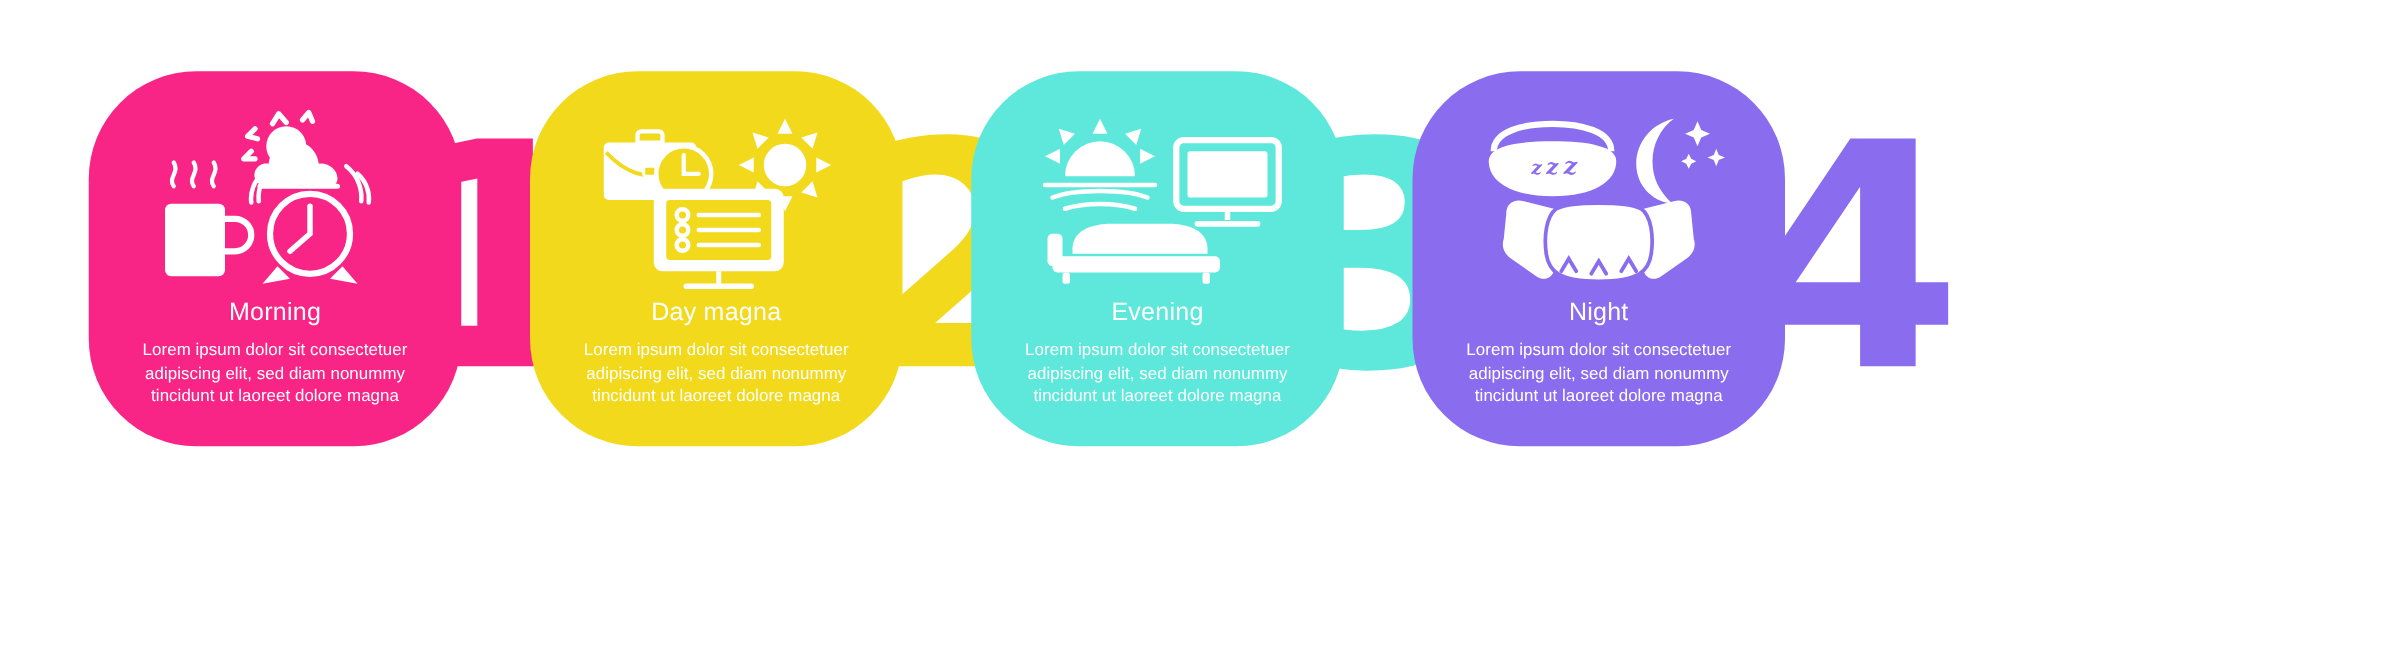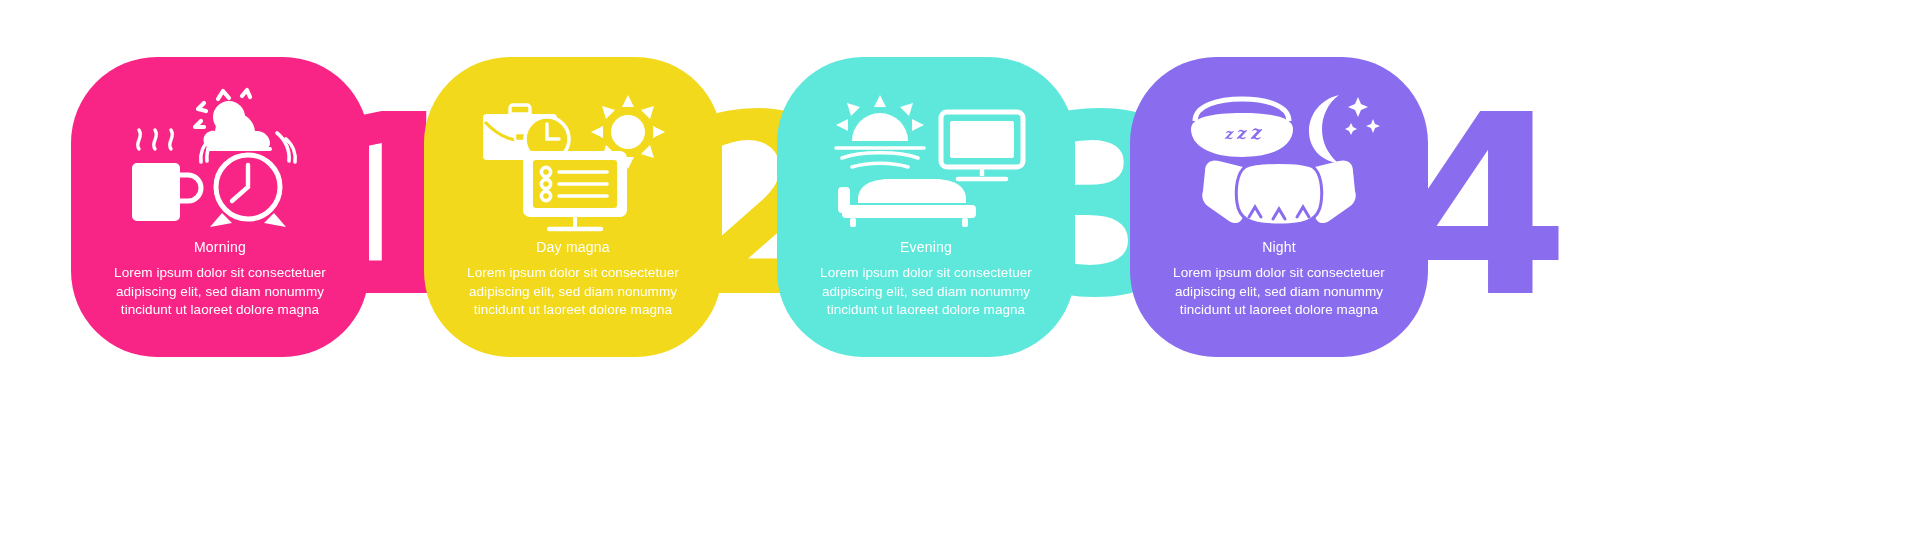--- a/index.html
+++ b/index.html
@@ -31,21 +31,21 @@
     position:absolute;left:0;top:0;width:298px;height:300px;
     display:flex;flex-direction:column;align-items:center;
     box-sizing:border-box;padding-top:28px;
   }
   .icons{
     width:212px;height:150px;position:relative;margin:0 auto;
   }
   .icons svg{position:absolute;display:block;}
 
   .label{
-    color:#ffffff;font-size:14px;font-weight:400;
+    color:#ffffff;font-size:20px;font-weight:400;
     letter-spacing:.2px;margin-top:4px;
   }
   .body{
     margin-top:9px;width:266px;text-align:center;
     color:#ffffff;font-size:13.5px;line-height:18.5px;
     letter-spacing:.05px;
   }
   .body span{display:block;white-space:nowrap;}
 </style>
 </head>

